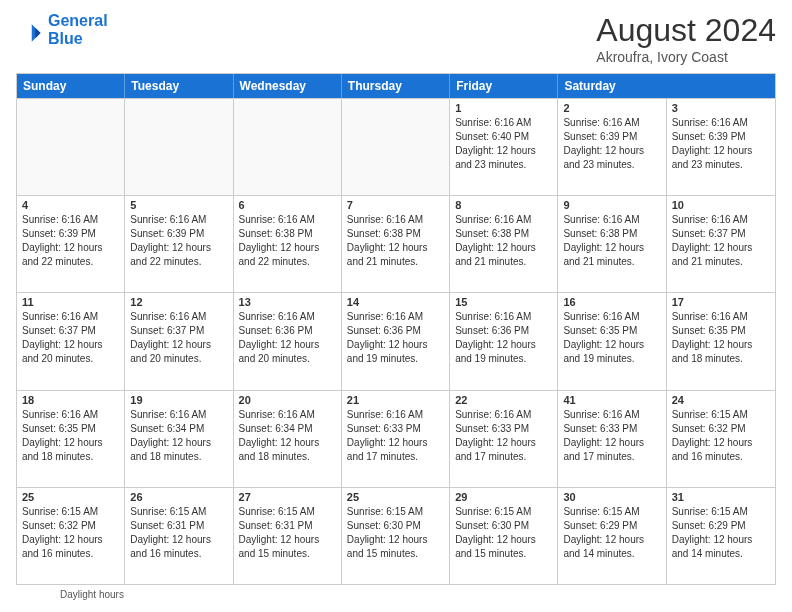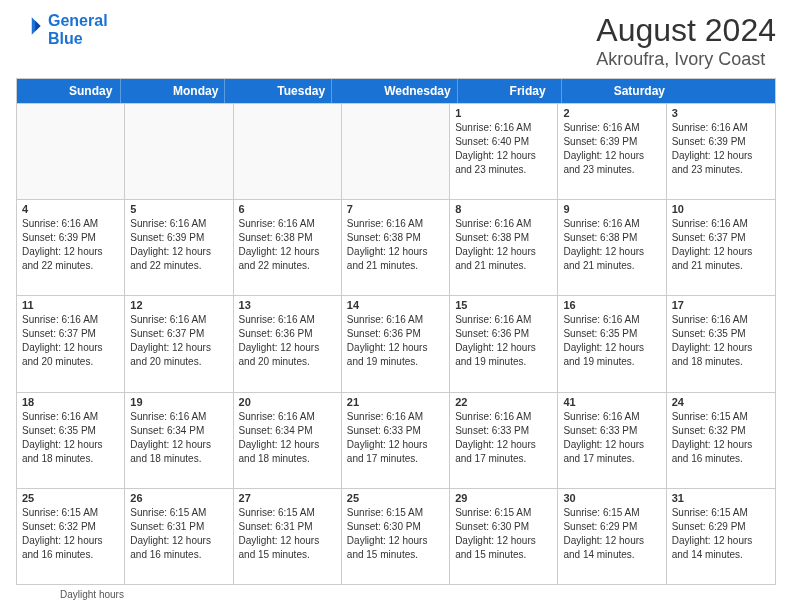--- a/index.html
+++ b/index.html
@@ -18,21 +18,21 @@
       flex-direction: column;
     }
     .header {
       display: flex;
       justify-content: space-between;
       align-items: flex-start;
       margin-bottom: 8px;
     }
     .logo {
       display: flex;
-      align-items: flex-start;
+      align-items: flex-end;
       gap: 4px;
     }
     .logo-text {
       font-size: 16px;
       font-weight: bold;
       color: #333;
       line-height: 1.1;
     }
     .logo-text span {
       color: #1a73d4;
@@ -43,42 +43,41 @@
     }
     .title-block {
       text-align: left;
     }
     .main-title {
       font-size: 32px;
       font-weight: 300;
       color: #333;
     }
     .subtitle {
-      font-size: 18px;
+      font-size: 14px;
       color: #555;
     }
     .calendar {
       flex: 1;
       display: flex;
       flex-direction: column;
       border: 1px solid #ccc;
     }
     .cal-header {
       display: grid;
       grid-template-columns: repeat(7, 1fr);
       background: #1a73d4;
     }
     .cal-header-cell {
       color: #fff;
       font-size: 12px;
       font-weight: bold;
       padding: 5px 6px;
       text-align: left;
       border-right: 1px solid rgba(255,255,255,0.3);
-      margin-left: 46px;
     }
     .cal-header-cell:last-child { border-right: none; }
     .cal-body {
       flex: 1;
       display: flex;
       flex-direction: column;
     }
     .cal-row {
       display: grid;
       grid-template-columns: repeat(7, 1fr);
@@ -132,23 +131,23 @@
     </div>
     <div class="title-block">
       <div class="main-title">August 2024</div>
       <div class="subtitle">Akroufra, Ivory Coast</div>
     </div>
   </div>
 
   <div class="calendar">
     <div class="cal-header">
     <div class="cal-header-cell">Sunday</div>
-        <div class="cal-header-cell">Monday</div>
         <div class="cal-header-cell">Tuesday</div>
         <div class="cal-header-cell">Wednesday</div>
+        <div class="cal-header-cell">Thursday</div>
         <div class="cal-header-cell">Friday</div>
         <div class="cal-header-cell">Saturday</div>
       </div>
     <div class="cal-body">
     <div class="cal-row">
           <div class="cal-cell empty"></div>
           <div class="cal-cell empty"></div>
           <div class="cal-cell empty"></div>
           <div class="cal-cell empty"></div>
           <div class="cal-cell">

